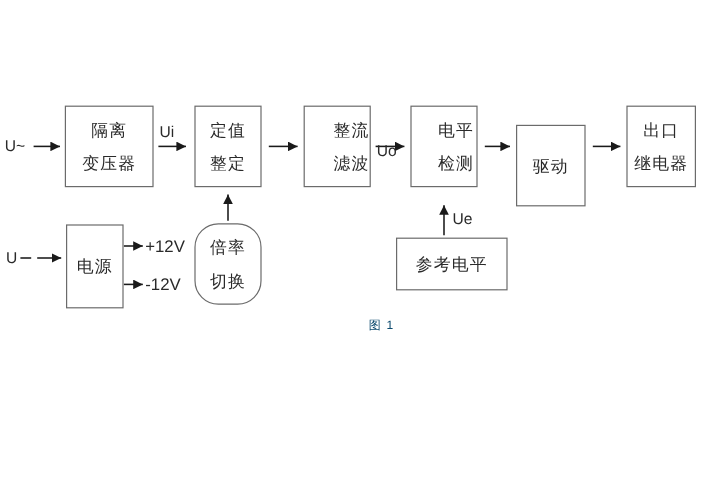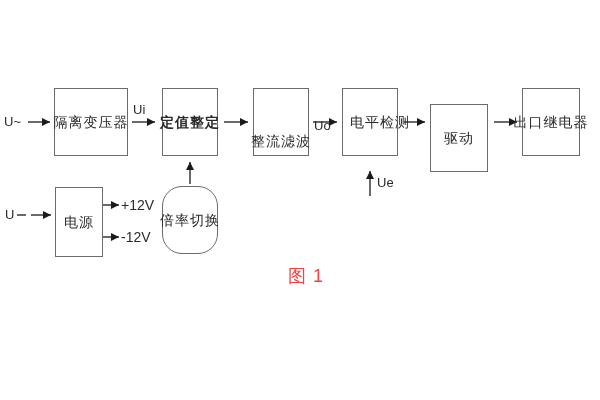--- a/index.html
+++ b/index.html
@@ -12,42 +12,43 @@
     overflow:hidden;
   }
   .stage{position:absolute;left:0;top:0;width:600px;height:400px;background:#ffffff;}
   .arrows{position:absolute;left:0;top:0;width:600px;height:400px;pointer-events:none;}
   .blk{
     position:absolute;
     box-sizing:border-box;
     border:1px solid #6b6b6b;
     background:#ffffff;
     display:flex;
-    flex-direction:row;
+    flex-direction:column;
     align-items:center;
     justify-content:center;
     font-size:14px;
     color:#2a2a2a;
     letter-spacing:1px;
     text-align:center;
   }
   .blk span{display:block;line-height:28px;white-space:nowrap;}
   .siglabel{
     position:absolute;
     font-size:13px;
     color:#2a2a2a;
     white-space:nowrap;
     line-height:15px;
   }
   .volt{font-size:14px;}
   .caption{
     position:absolute;
     left:288px;top:264px;width:60px;
-    font-size:18px;
-    color:#ef4444;
+    text-align:center;
+    font-size:10px;
+    color:#0c4a6e;
     letter-spacing:1px;
   }
 </style>
 </head>
 <body>
 
 <div class="stage">
 
   <svg class="arrows" viewBox="0 0 600 400" aria-hidden="true">
     <defs>
@@ -67,21 +68,21 @@
     <line x1="103" y1="237" x2="119" y2="237" stroke="#1a1a1a" stroke-width="1.3" marker-end="url(#ah)"></line>
     <line x1="190" y1="184" x2="190" y2="162" stroke="#1a1a1a" stroke-width="1.3" marker-end="url(#ah)"></line>
     <line x1="370" y1="196" x2="370" y2="171" stroke="#1a1a1a" stroke-width="1.3" marker-end="url(#ah)"></line>
   </svg>
 
   <div class="blk" style="left:54px;top:88px;width:74px;height:68px;">
     <span>隔离</span>
     <span>变压器</span>
   </div>
 
-  <div class="blk" style="left:162px;top:88px;width:56px;height:68px;font-weight:bold;">
+  <div class="blk" style="left:162px;top:88px;width:56px;height:68px;">
     <span>定值</span>
     <span>整定</span>
   </div>
 
   <div class="blk" style="left:253px;top:88px;width:56px;height:68px;align-items:flex-end;">
     <span>整流</span>
     <span>滤波</span>
   </div>
 
   <div class="blk" style="left:342px;top:88px;width:56px;height:68px;padding-left:20px;">
@@ -100,20 +101,23 @@
 
   <div class="blk" style="left:55px;top:187px;width:48px;height:70px;">
     <span>电源</span>
   </div>
 
   <div class="blk" style="left:162px;top:186px;width:56px;height:68px;border-radius:20px;">
     <span>倍率</span>
     <span>切换</span>
   </div>
 
+  <div class="blk" style="left:330px;top:198px;width:93px;height:44px;">
+    <span>参考电平</span>
+  </div>
 
   <span class="siglabel" style="left:4px;top:114px;">U~</span>
   <span class="siglabel" style="left:5px;top:207px;">U</span>
   <span class="siglabel" style="left:133px;top:102px;">Ui</span>
   <span class="siglabel" style="left:314px;top:118px;">Uo</span>
   <span class="siglabel" style="left:377px;top:175px;">Ue</span>
   <span class="siglabel volt" style="left:121px;top:198px;">+12V</span>
   <span class="siglabel volt" style="left:121px;top:230px;">-12V</span>
 
   <div class="caption">图 1</div>

